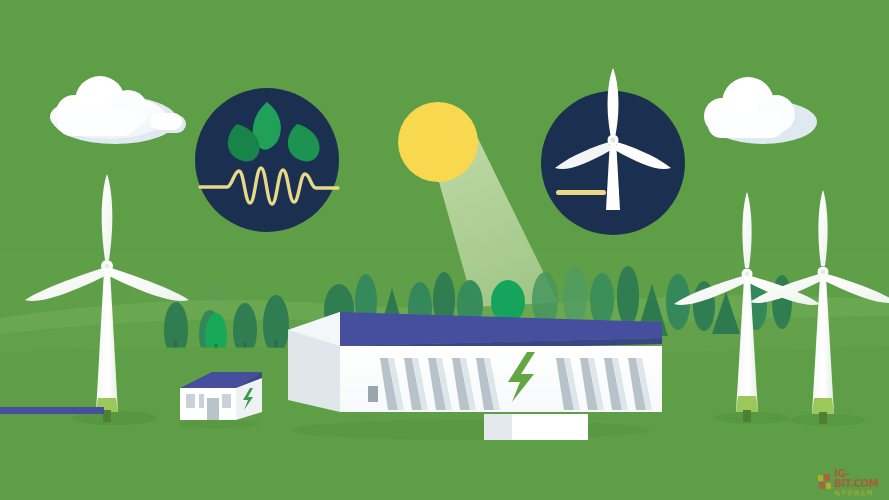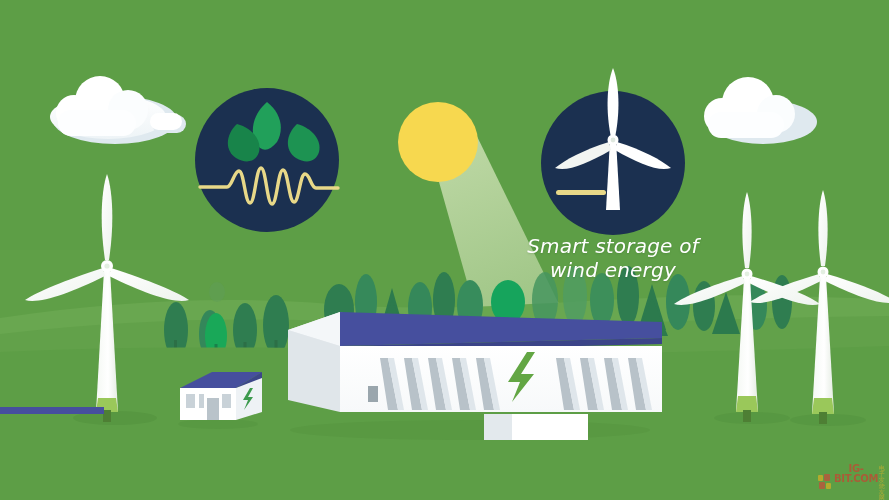--- a/index.html
+++ b/index.html
@@ -33,21 +33,21 @@
     width:68px;height:24px;
     display:flex;align-items:center;gap:2px;
     opacity:.62;
   }
   #wm-mark{width:14px;height:16px;position:relative;flex:0 0 auto;}
   #wm-mark i{position:absolute;display:block;background:#d8403a;border-radius:1px;}
   #wm-mark i:nth-child(1){left:0;top:1px;width:5px;height:6px;background:#e8b21e;}
   #wm-mark i:nth-child(2){left:6px;top:0px;width:6px;height:7px;background:#d8403a;}
   #wm-mark i:nth-child(3){left:1px;top:8px;width:6px;height:7px;background:#d8403a;}
   #wm-mark i:nth-child(4){left:8px;top:9px;width:5px;height:6px;background:#e8b21e;}
-  #wm-text{display:flex;line-height:1;text-align:center;}
+  #wm-text{display:flex;flex-direction:column;line-height:1;}
   #wm-title{
     color:#d9352f;font-size:10px;font-weight:bold;
     font-family:"DejaVu Sans", sans-serif;letter-spacing:-0.3px;
   }
   #wm-sub{
     color:#e0b52a;font-size:6px;letter-spacing:.5px;margin-top:1px;
     font-family:"DejaVu Sans", sans-serif;
   }
 </style>
 </head>
@@ -289,22 +289,20 @@
         <path d="M4,2 C30,10 48,20 58,28 C46,32 26,24 2,10 Z" fill="#ffffff"></path>
         <circle cx="0" cy="0" r="5.5" fill="#ffffff"></circle>
         <circle cx="0" cy="0" r="2.4" fill="#dfe8df"></circle>
       </g>
 
       <rect x="556" y="190" width="50" height="5" rx="2.5" fill="#e8d888"></rect>
     </g>
   </svg>
 
 
-  <div class="label" id="label-smart">Smart storage of
-wind energy</div>
 
   <div id="watermark">
     <div id="wm-mark">
       <i></i>
         <i></i>
         <i></i>
         <i></i>
     </div>
     <div id="wm-text">
       <span id="wm-title">IG-BIT.COM</span>

